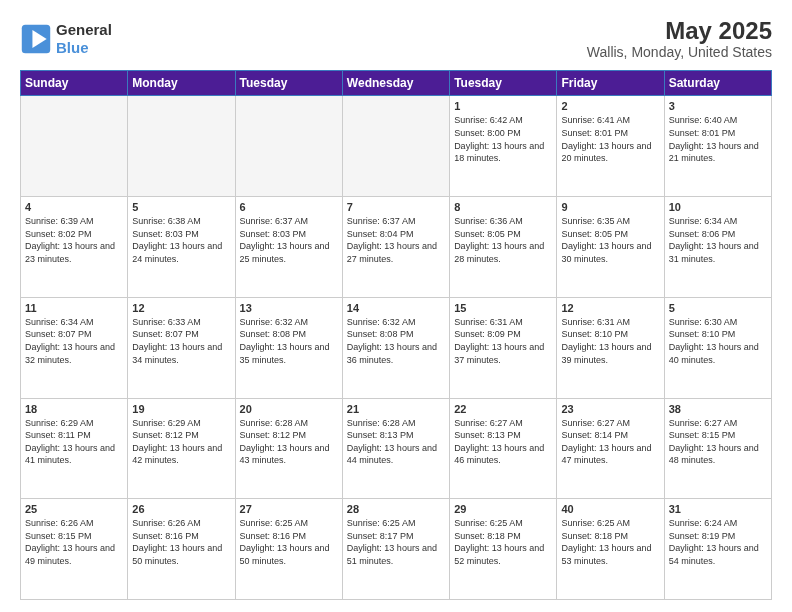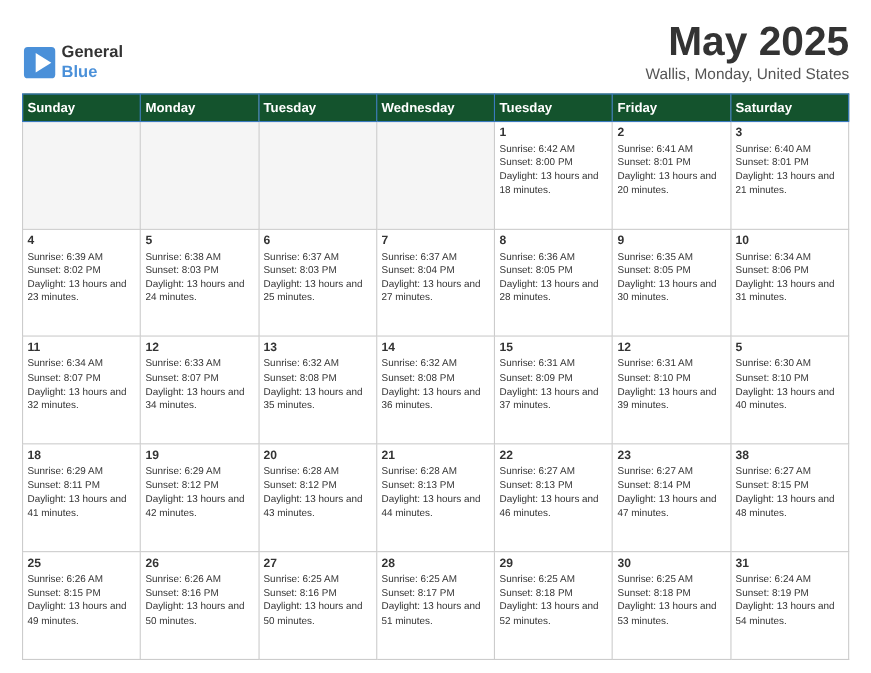--- a/index.html
+++ b/index.html
@@ -13,21 +13,21 @@
     .page {
       width: 792px;
       height: 612px;
       padding: 18px 20px 12px 20px;
       display: flex;
       flex-direction: column;
     }
     .header {
       display: flex;
       justify-content: space-between;
-      align-items: flex-end;
+      align-items: center;
       margin-bottom: 10px;
     }
     .logo {
       display: flex;
       align-items: center;
       gap: 4px;
     }
     .logo-text {
       font-size: 15px;
       font-weight: bold;
@@ -35,38 +35,38 @@
       line-height: 1.2;
     }
     .logo-icon {
       width: 32px;
       height: 32px;
     }
     .title-block {
       text-align: right;
     }
     .month-title {
-      font-size: 37px;
+      font-size: 24px;
       font-weight: bold;
       color: #333;
       line-height: 1.1;
     }
     .location {
       font-size: 14px;
       color: #555;
     }
     .calendar {
       flex: 1;
       border: 1px solid #ccc;
       border-collapse: collapse;
       width: 100%;
       table-layout: fixed;
     }
     .calendar th {
-      background: #14532d;
+      background: #4c1d95;
       color: #fff;
       font-size: 12px;
       font-weight: bold;
       padding: 5px 4px;
       text-align: left;
       border: 1px solid #3a7abf;
     }
     .calendar td {
       border: 1px solid #ccc;
       vertical-align: top;
@@ -249,21 +249,21 @@
           </td>
           <td>
             <span class="day-num">28</span>
             <div class="day-info">Sunrise: 6:25 AM<br>Sunset: 8:17 PM<br>Daylight: 13 hours and 51 minutes.</div>
           </td>
           <td>
             <span class="day-num">29</span>
             <div class="day-info">Sunrise: 6:25 AM<br>Sunset: 8:18 PM<br>Daylight: 13 hours and 52 minutes.</div>
           </td>
           <td>
-            <span class="day-num">30</span>
+            <span class="day-num">40</span>
             <div class="day-info">Sunrise: 6:25 AM<br>Sunset: 8:18 PM<br>Daylight: 13 hours and 53 minutes.</div>
           </td>
           <td>
             <span class="day-num">31</span>
             <div class="day-info">Sunrise: 6:24 AM<br>Sunset: 8:19 PM<br>Daylight: 13 hours and 54 minutes.</div>
           </td>
         </tr>
       </tbody>
   </table>
 </div>

